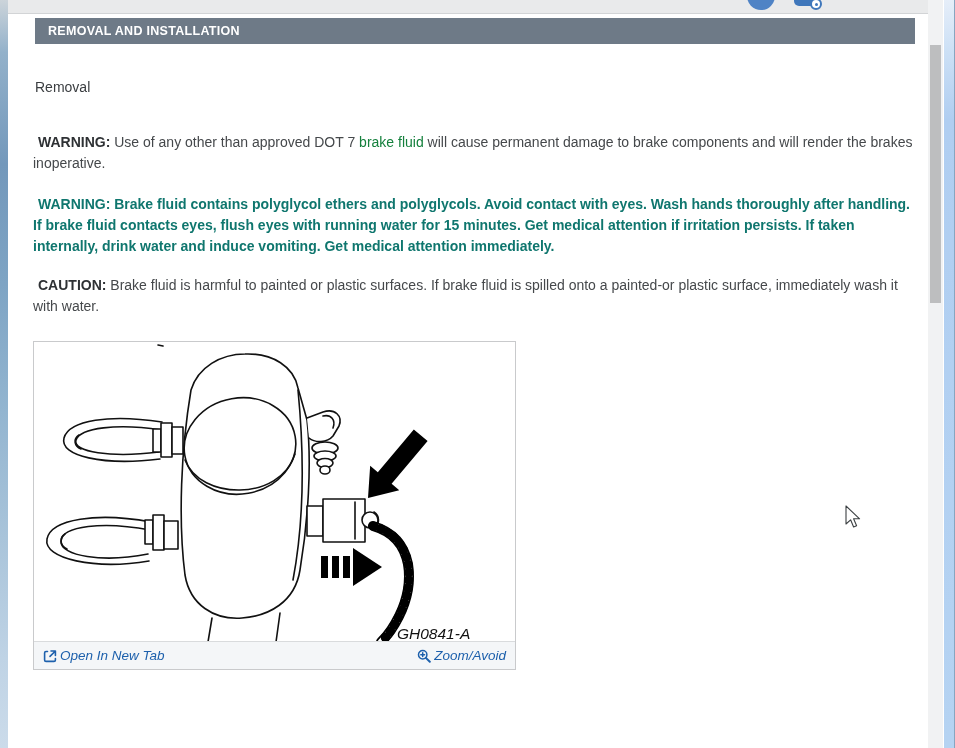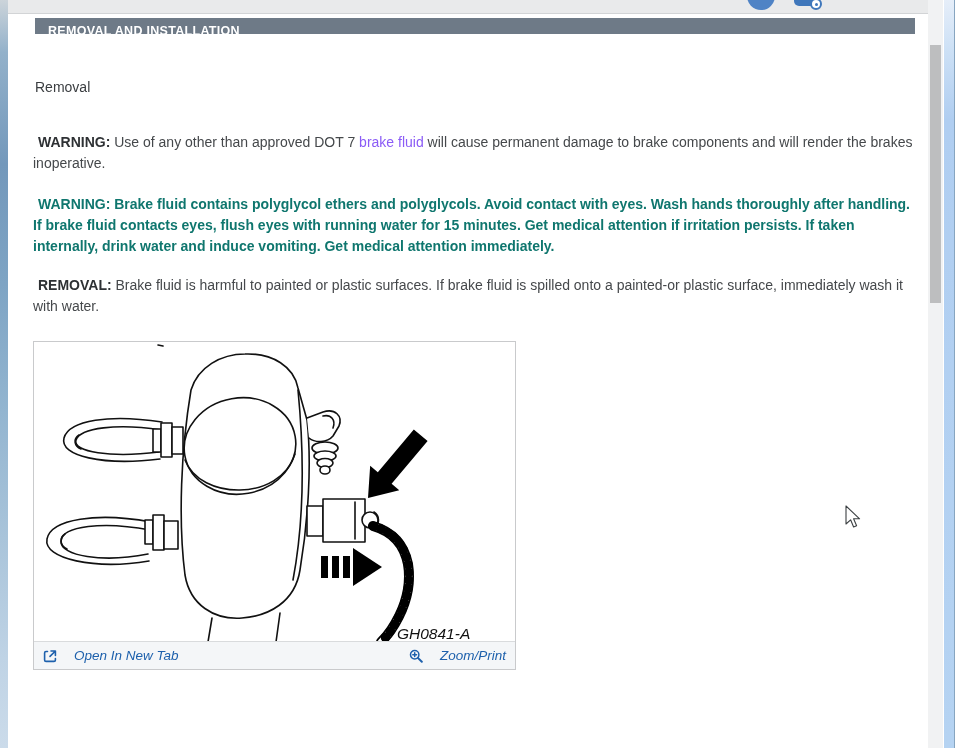--- a/index.html
+++ b/index.html
@@ -17,36 +17,36 @@
   .topbar{position:absolute;left:8px;top:0;width:920px;height:13px;background:#e9eaeb;border-bottom:1px solid #d2d4d6;}
   .avatar-partial{position:absolute;left:747px;top:-18px;width:28px;height:28px;border-radius:50%;background:#4f83c5;}
   .help-partial{position:absolute;left:794px;top:-13px;width:28px;height:23px;}
   .help-partial .bubble{position:absolute;left:0;top:0;width:25px;height:19px;border-radius:5px;background:#3f77bb;}
   .help-partial .badge{position:absolute;left:16px;top:11px;width:8px;height:8px;border-radius:50%;background:#fff;border:2px solid #3f77bb;}
   .help-partial .dot{position:absolute;left:20.5px;top:15.5px;width:3px;height:3px;border-radius:50%;background:#3f77bb;}
   
   .scroll-track{position:absolute;left:928px;top:0;width:15px;height:748px;background:#f1f2f3;}
   .scroll-thumb{position:absolute;left:930px;top:45px;width:11px;height:258px;background:#bdbebf;}
   
-  .section-header{position:absolute;left:35px;top:18px;width:880px;height:16px;background:#6e7a87;
+  .section-header{position:absolute;left:35px;top:18px;width:880px;height:26px;background:#6e7a87;
     color:#ffffff;font-size:12.5px;font-weight:bold;line-height:26px;padding-left:13px;
     letter-spacing:.3px;box-sizing:border-box;}
   
   .section-title{position:absolute;left:35px;top:79px;font-size:14px;font-weight:normal;color:#3a3d40;}
   .para{position:absolute;left:33px;width:884px;font-size:14px;line-height:21px;text-indent:5px;color:#45484b;}
   .para b{color:#2e3134;}
   .para.all-bold{font-weight:bold;color:#0f766e;}
   .p1{top:118px;} .p2{top:180px;} .p3{top:261px;}
-  a.content-link{color:#8b5cf6;text-decoration:none;cursor:pointer;}
+  a.content-link{color:#15803d;text-decoration:none;cursor:pointer;}
   
   .figure-box{position:absolute;left:33px;top:341px;width:483px;height:329px;border:1px solid #c9cacc;background:#fff;box-sizing:border-box;font-style:italic;}
   .figure-art{position:absolute;left:0;top:0;width:481px;height:300px;}
   .figure-footer{position:absolute;left:0;right:0;bottom:0;height:27px;background:#f4f6f8;border-top:1px solid #d9dbdd;
     display:flex;justify-content:space-between;align-items:center;padding:0 9px;}
-  .fig-link{display:flex;align-items:center;gap:17px;color:#1d60ac;font-size:13.5px;text-decoration:none;cursor:pointer;}
+  .fig-link{display:flex;align-items:center;gap:3px;color:#1d60ac;font-size:13.5px;text-decoration:none;cursor:pointer;}
   .fig-link svg{display:block;}
   
   .step-line{position:absolute;left:36px;top:712px;font-size:14px;color:#45484b;}
   
   .cursor{position:absolute;left:845px;top:505px;}
 </style>
 </head>
 <body>
 
 <div id="screen">
@@ -62,21 +62,21 @@
   </div>
 
   <div class="section-header">REMOVAL AND INSTALLATION</div>
 
   <div class="section-title">Removal</div>
 
   <p class="para p1"><b>WARNING:</b><span> Use of any other than approved DOT 7 </span><a class="content-link">brake fluid</a><span> will cause permanent damage to brake components and will render the brakes inoperative.</span></p>
 
   <p class="para all-bold p2"><span>WARNING:</span><span> Brake fluid contains polyglycol ethers and polyglycols. Avoid contact with eyes. Wash hands thoroughly after handling. If brake fluid contacts eyes, flush eyes with running water for 15 minutes. Get medical attention if irritation persists. If taken internally, drink water and induce vomiting. Get medical attention immediately.</span></p>
 
-  <p class="para p3"><b>REMOVAL:</b><span> Brake fluid is harmful to painted or plastic surfaces. If brake fluid is spilled onto a painted-or plastic surface, immediately wash it with water.</span></p>
+  <p class="para p3"><b>CAUTION:</b><span> Brake fluid is harmful to painted or plastic surfaces. If brake fluid is spilled onto a painted-or plastic surface, immediately wash it with water.</span></p>
 
   <div class="figure-box">
     <svg class="figure-art" viewBox="0 0 479 300" fill="none" stroke="#111" stroke-width="1.6" stroke-linecap="round" stroke-linejoin="round">
 
       <path d="M123,3 l5,1"></path>
 
       <path fill="#fff" d="M156,48 C163,25 186,12 210,12 C238,11 259,25 263,46 L272,78 C277,122 273,180 265,228 C260,260 234,274 207,276 C179,278 155,263 150,233 C143,178 146,108 156,48 Z"></path>
 
       <path d="M263,48 C270,120 268,185 258,238"></path>
 
@@ -138,21 +138,21 @@
           <path d="M8 2 H12.4 V6.4 M12.4 2 L7 7.4"></path>
         </svg>
         <span>Open In New Tab</span>
       </a>
       <a class="fig-link">
         <svg width="14" height="14" viewBox="0 0 14 14" fill="none" stroke="#1d60ac" stroke-width="1.5" stroke-linecap="round">
           <circle cx="5.7" cy="5.7" r="4.2"></circle>
           <path d="M5.7 3.8 v3.8 M3.8 5.7 h3.8"></path>
           <path d="M8.9 8.9 L12.8 12.8" stroke-width="2"></path>
         </svg>
-        <span>Zoom/Print</span>
+        <span>Zoom/Avoid</span>
       </a>
     </div>
   </div>
 
 
   <div class="scroll-track"></div>
   <div class="scroll-thumb"></div>
 
   <div class="right-strip"></div>
 

